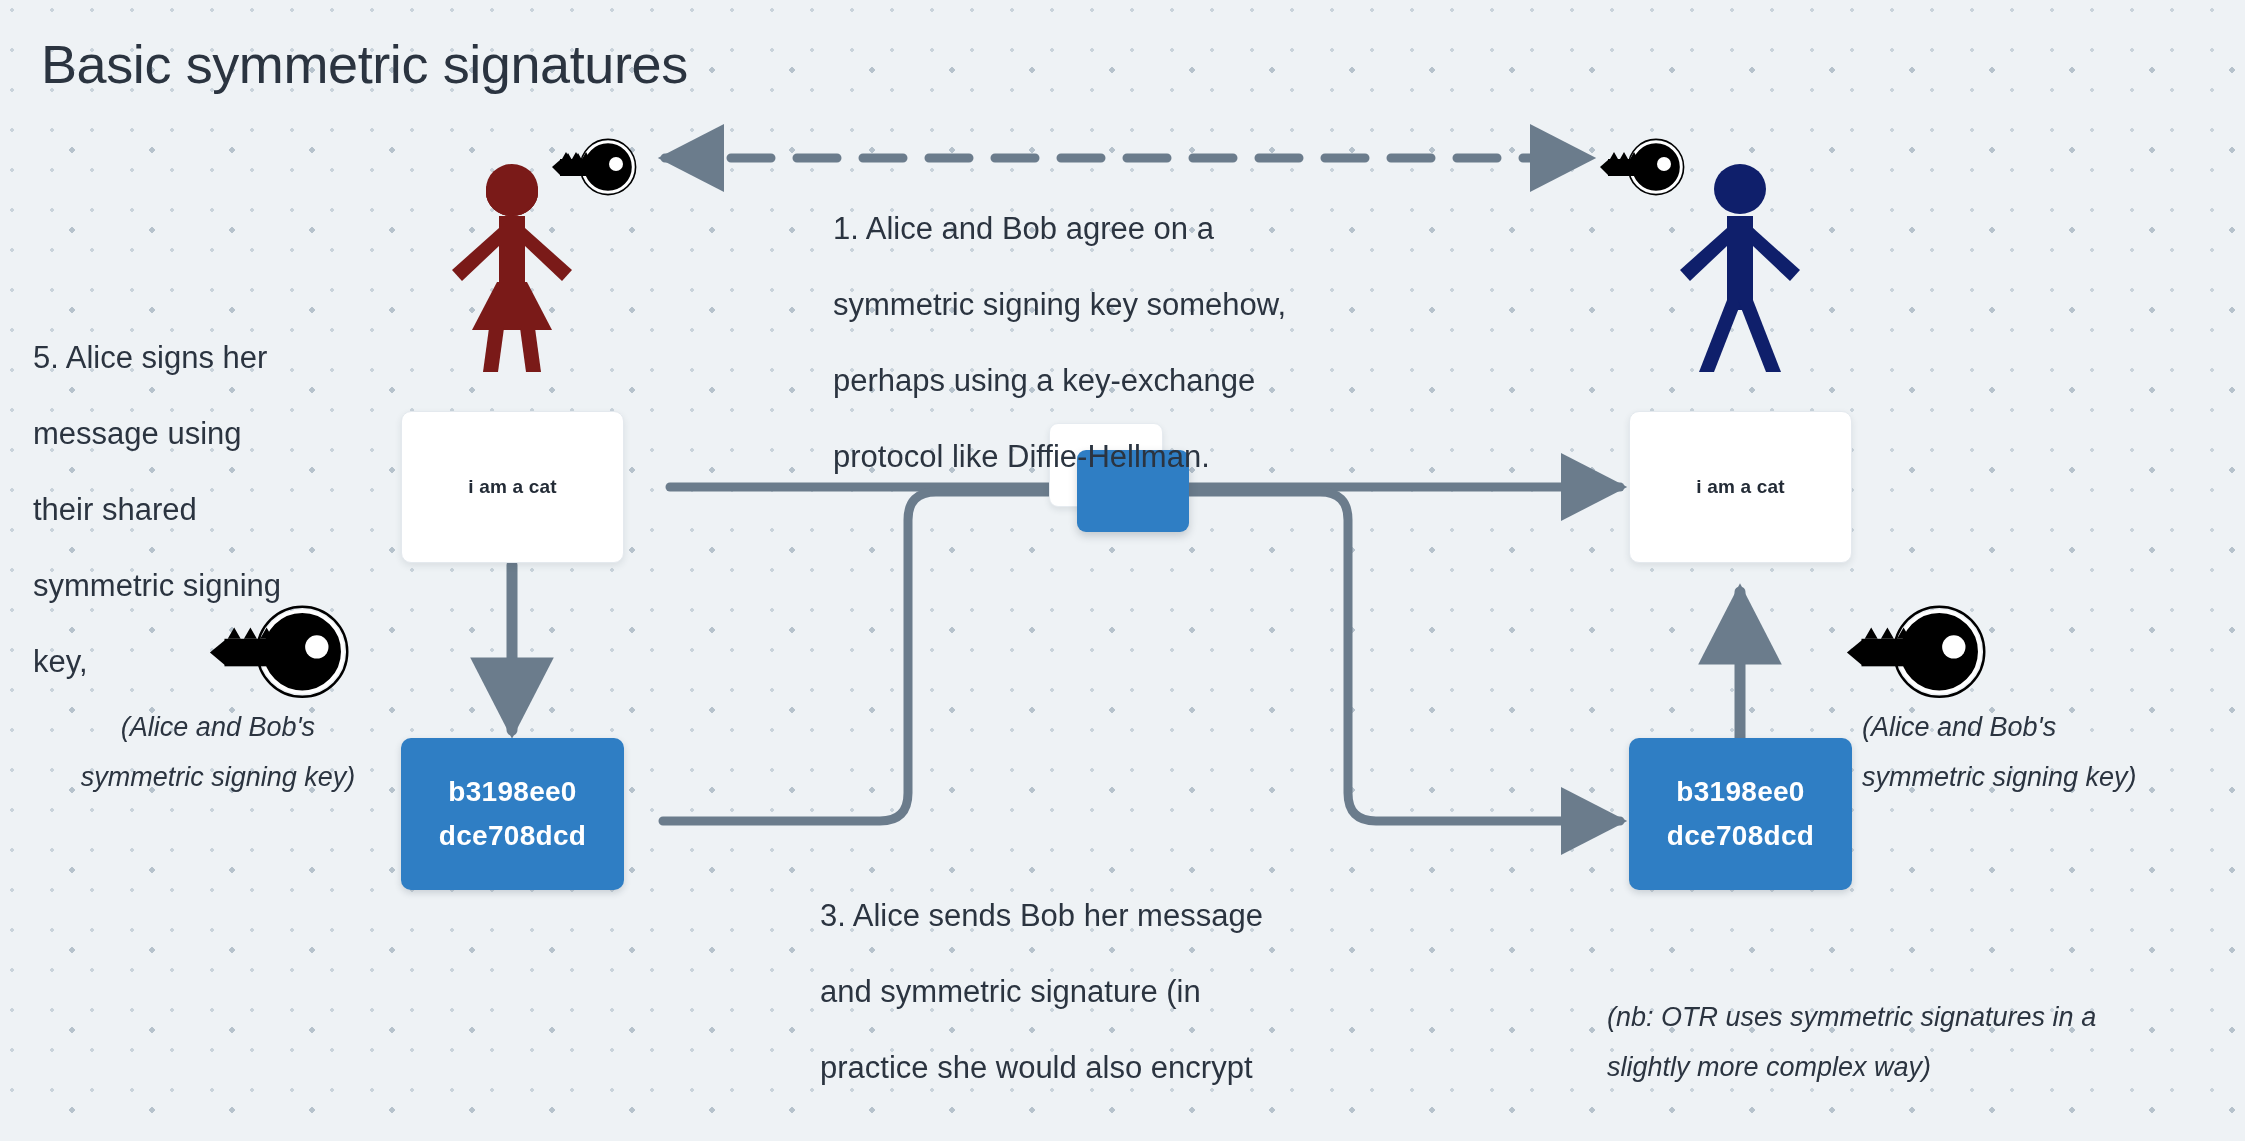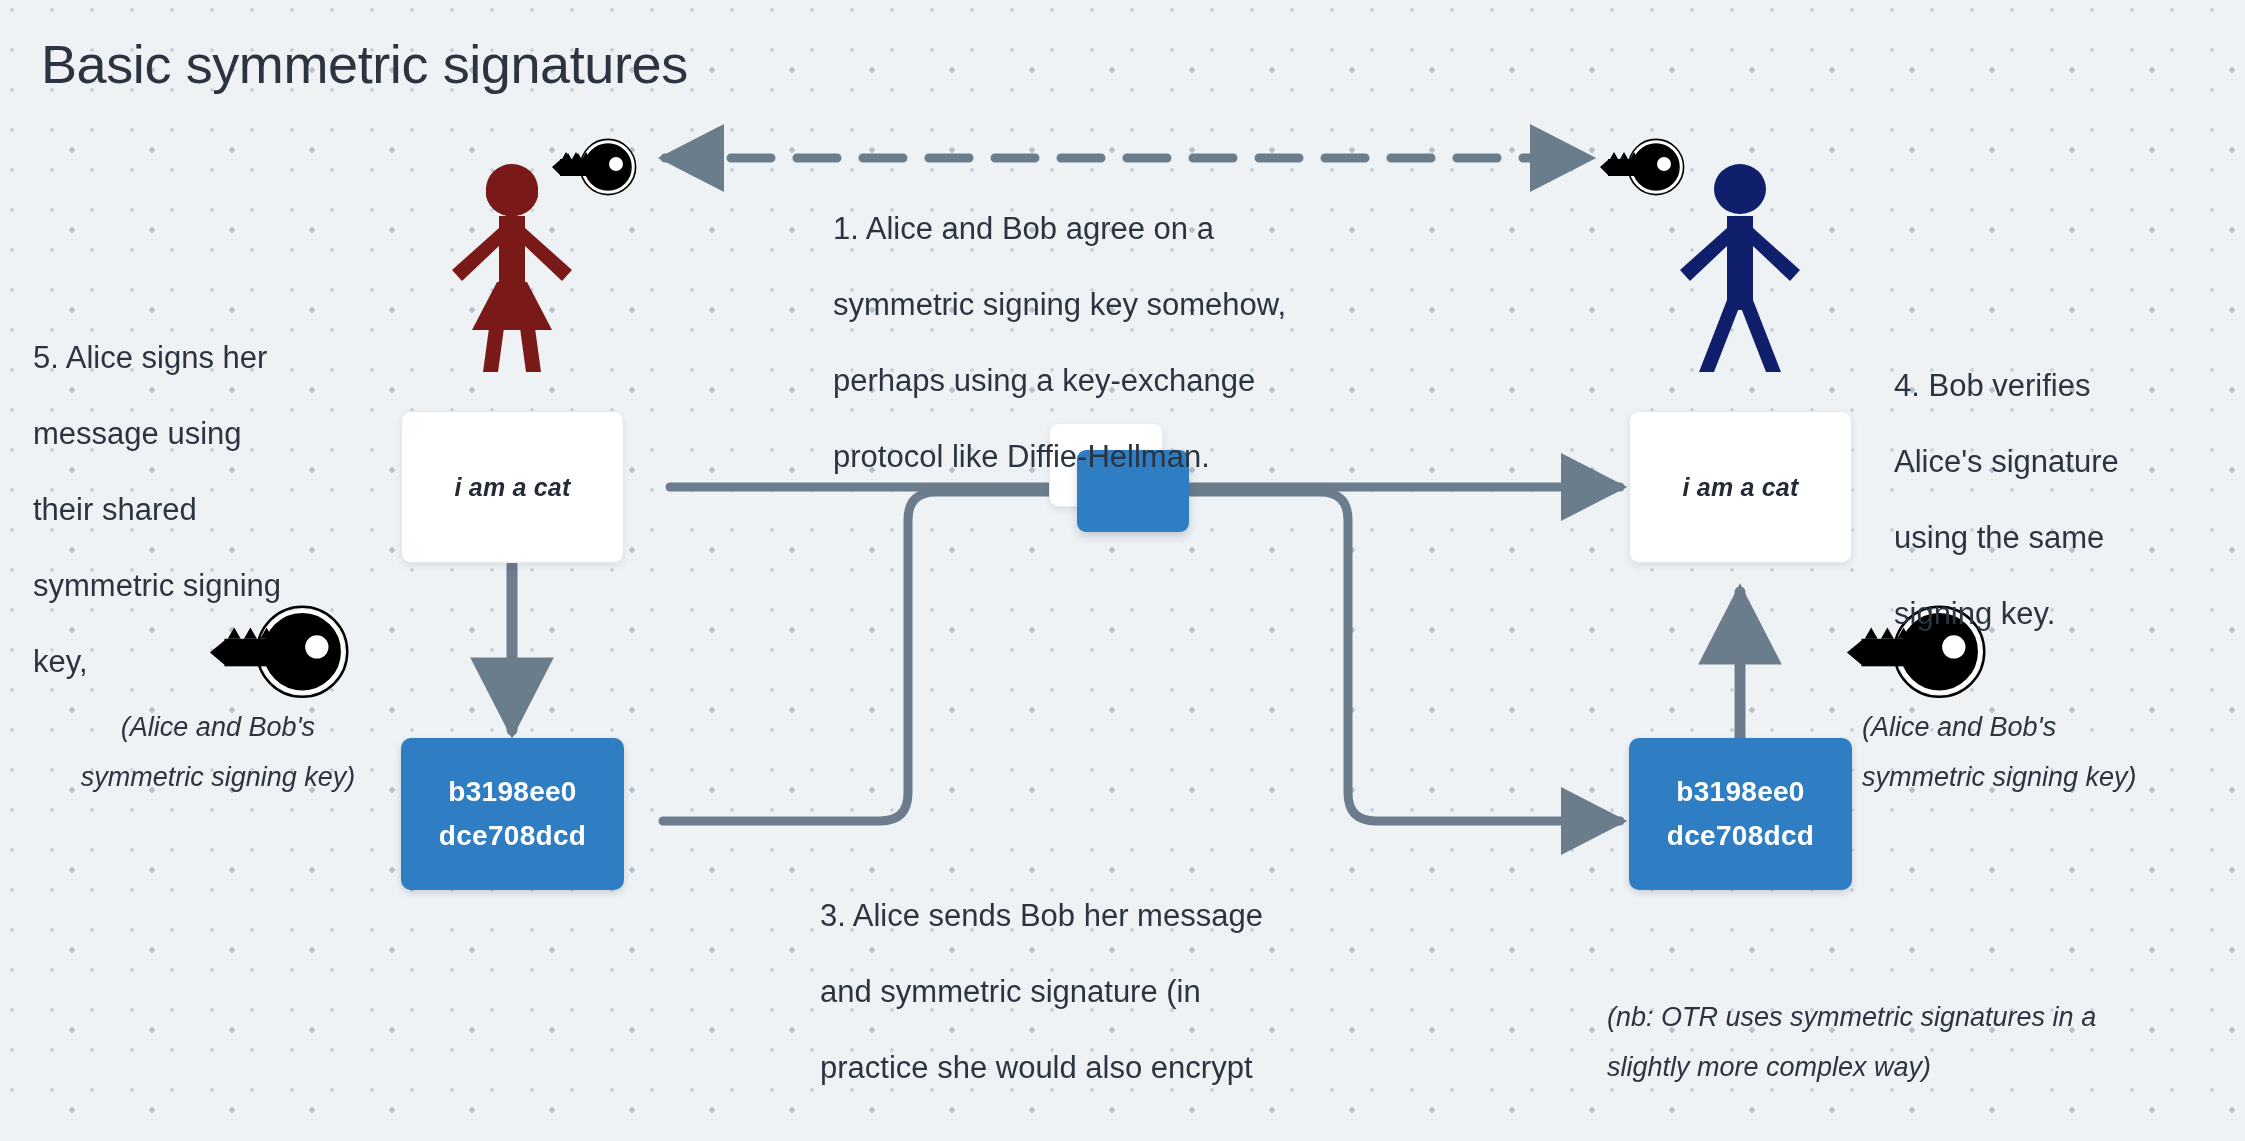--- a/index.html
+++ b/index.html
@@ -63,25 +63,24 @@
     display: flex;
     align-items: center;
     justify-content: center;
     text-align: center;
     border-radius: 10px;
   }
   .msg-box {
     background: #ffffff;
     border: 1px solid #e4e9ee;
     box-shadow: 0 3px 7px rgba(40,55,70,0.10);
-    font-size: 25px;
+    font-size: 19px;
     font-weight: bold;
     color: #232b36;
     letter-spacing: 0.2px;
-    font-style: italic;
   }
   .sig-box {
     background: #2f7ec4;
     box-shadow: 0 3px 7px rgba(40,55,70,0.18);
     font-size: 28px;
     font-weight: bold;
     color: #ffffff;
     line-height: 44px;
     white-space: pre-line;
     letter-spacing: 0.3px;
@@ -223,24 +222,20 @@
 message using
 their shared
 symmetric signing
 key,</div>
 
   <div class="para z4" style="left:820px; top:878px; width:640px;">3. Alice sends Bob her message
 and symmetric signature (in
 practice she would also encrypt
 it, not shown on this diagram).</div>
 
-  <div class="para z4" style="left:1894px; top:348px; width:340px;">4. Bob verifies
-Alice's signature
-using the same
-signing key.</div>
 
   <div class="note note-center z4" style="left:18px; top:702px; width:400px;">(Alice and Bob's
 symmetric signing key)</div>
 
   <div class="note z4" style="left:1862px; top:702px; width:400px;">(Alice and Bob's
 symmetric signing key)</div>
 
   <div class="note z4" style="left:1607px; top:992px; width:640px;">(nb: OTR uses symmetric signatures in a
 slightly more complex way)</div>
 

